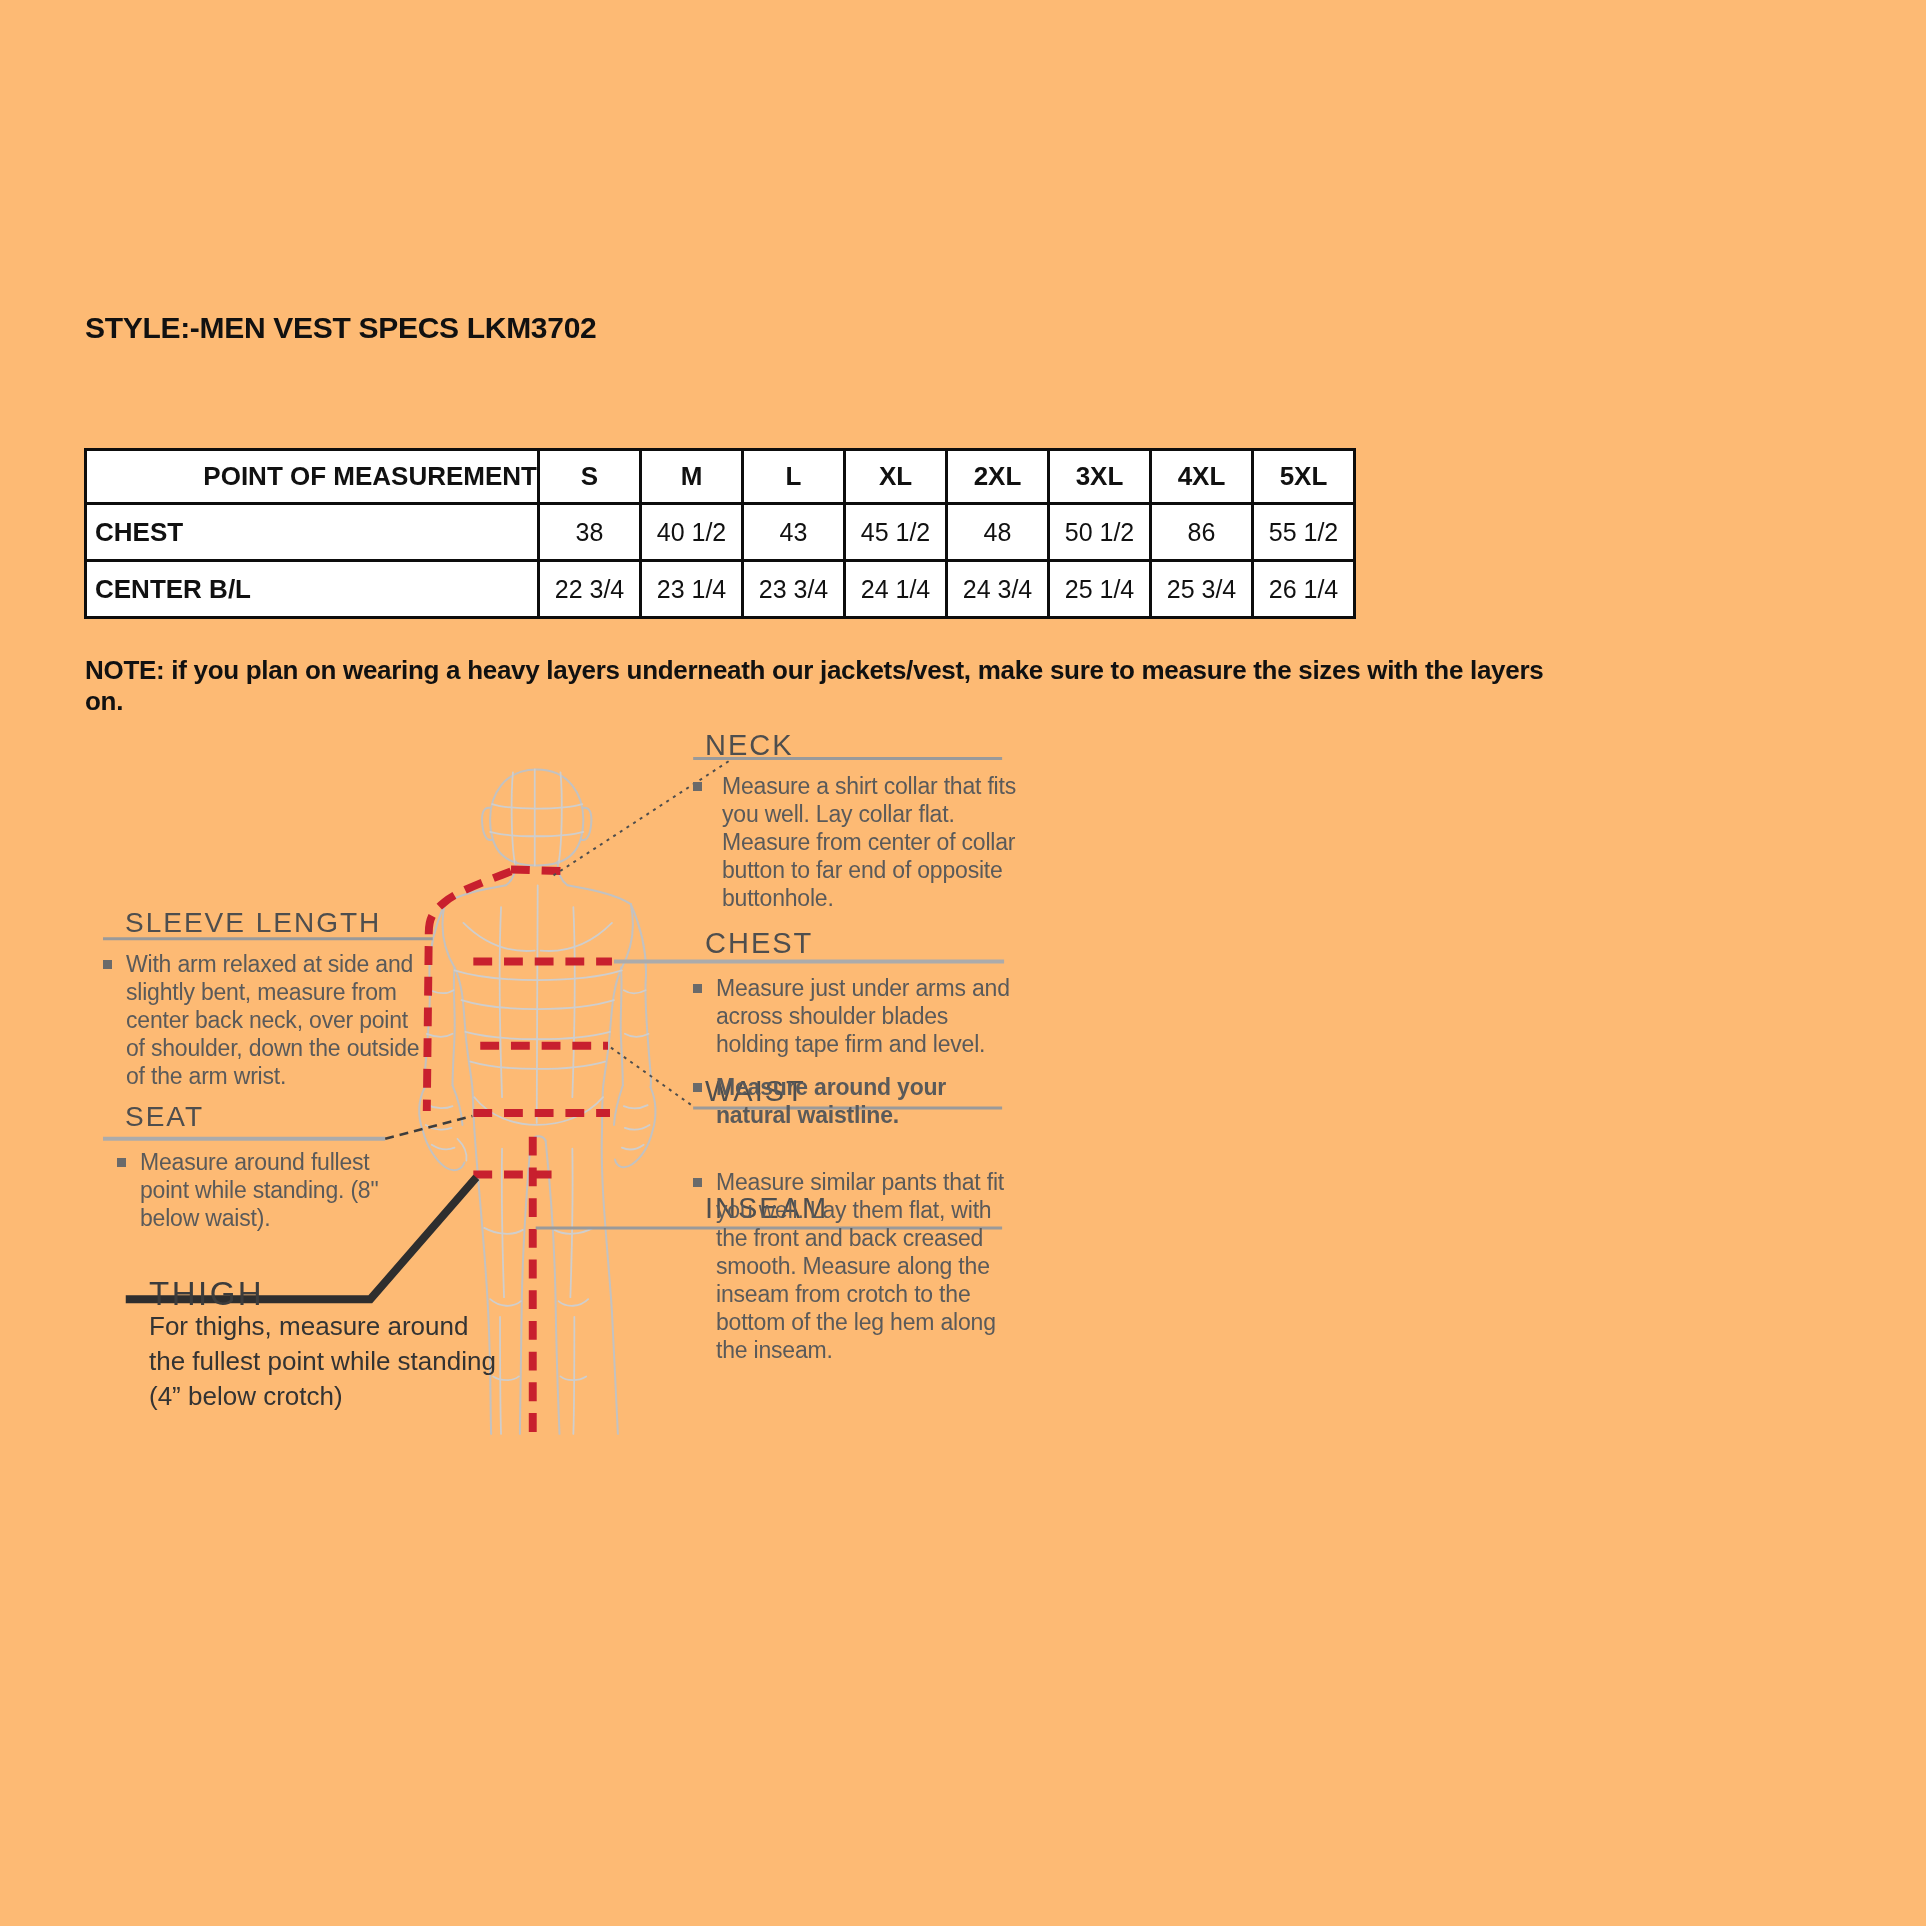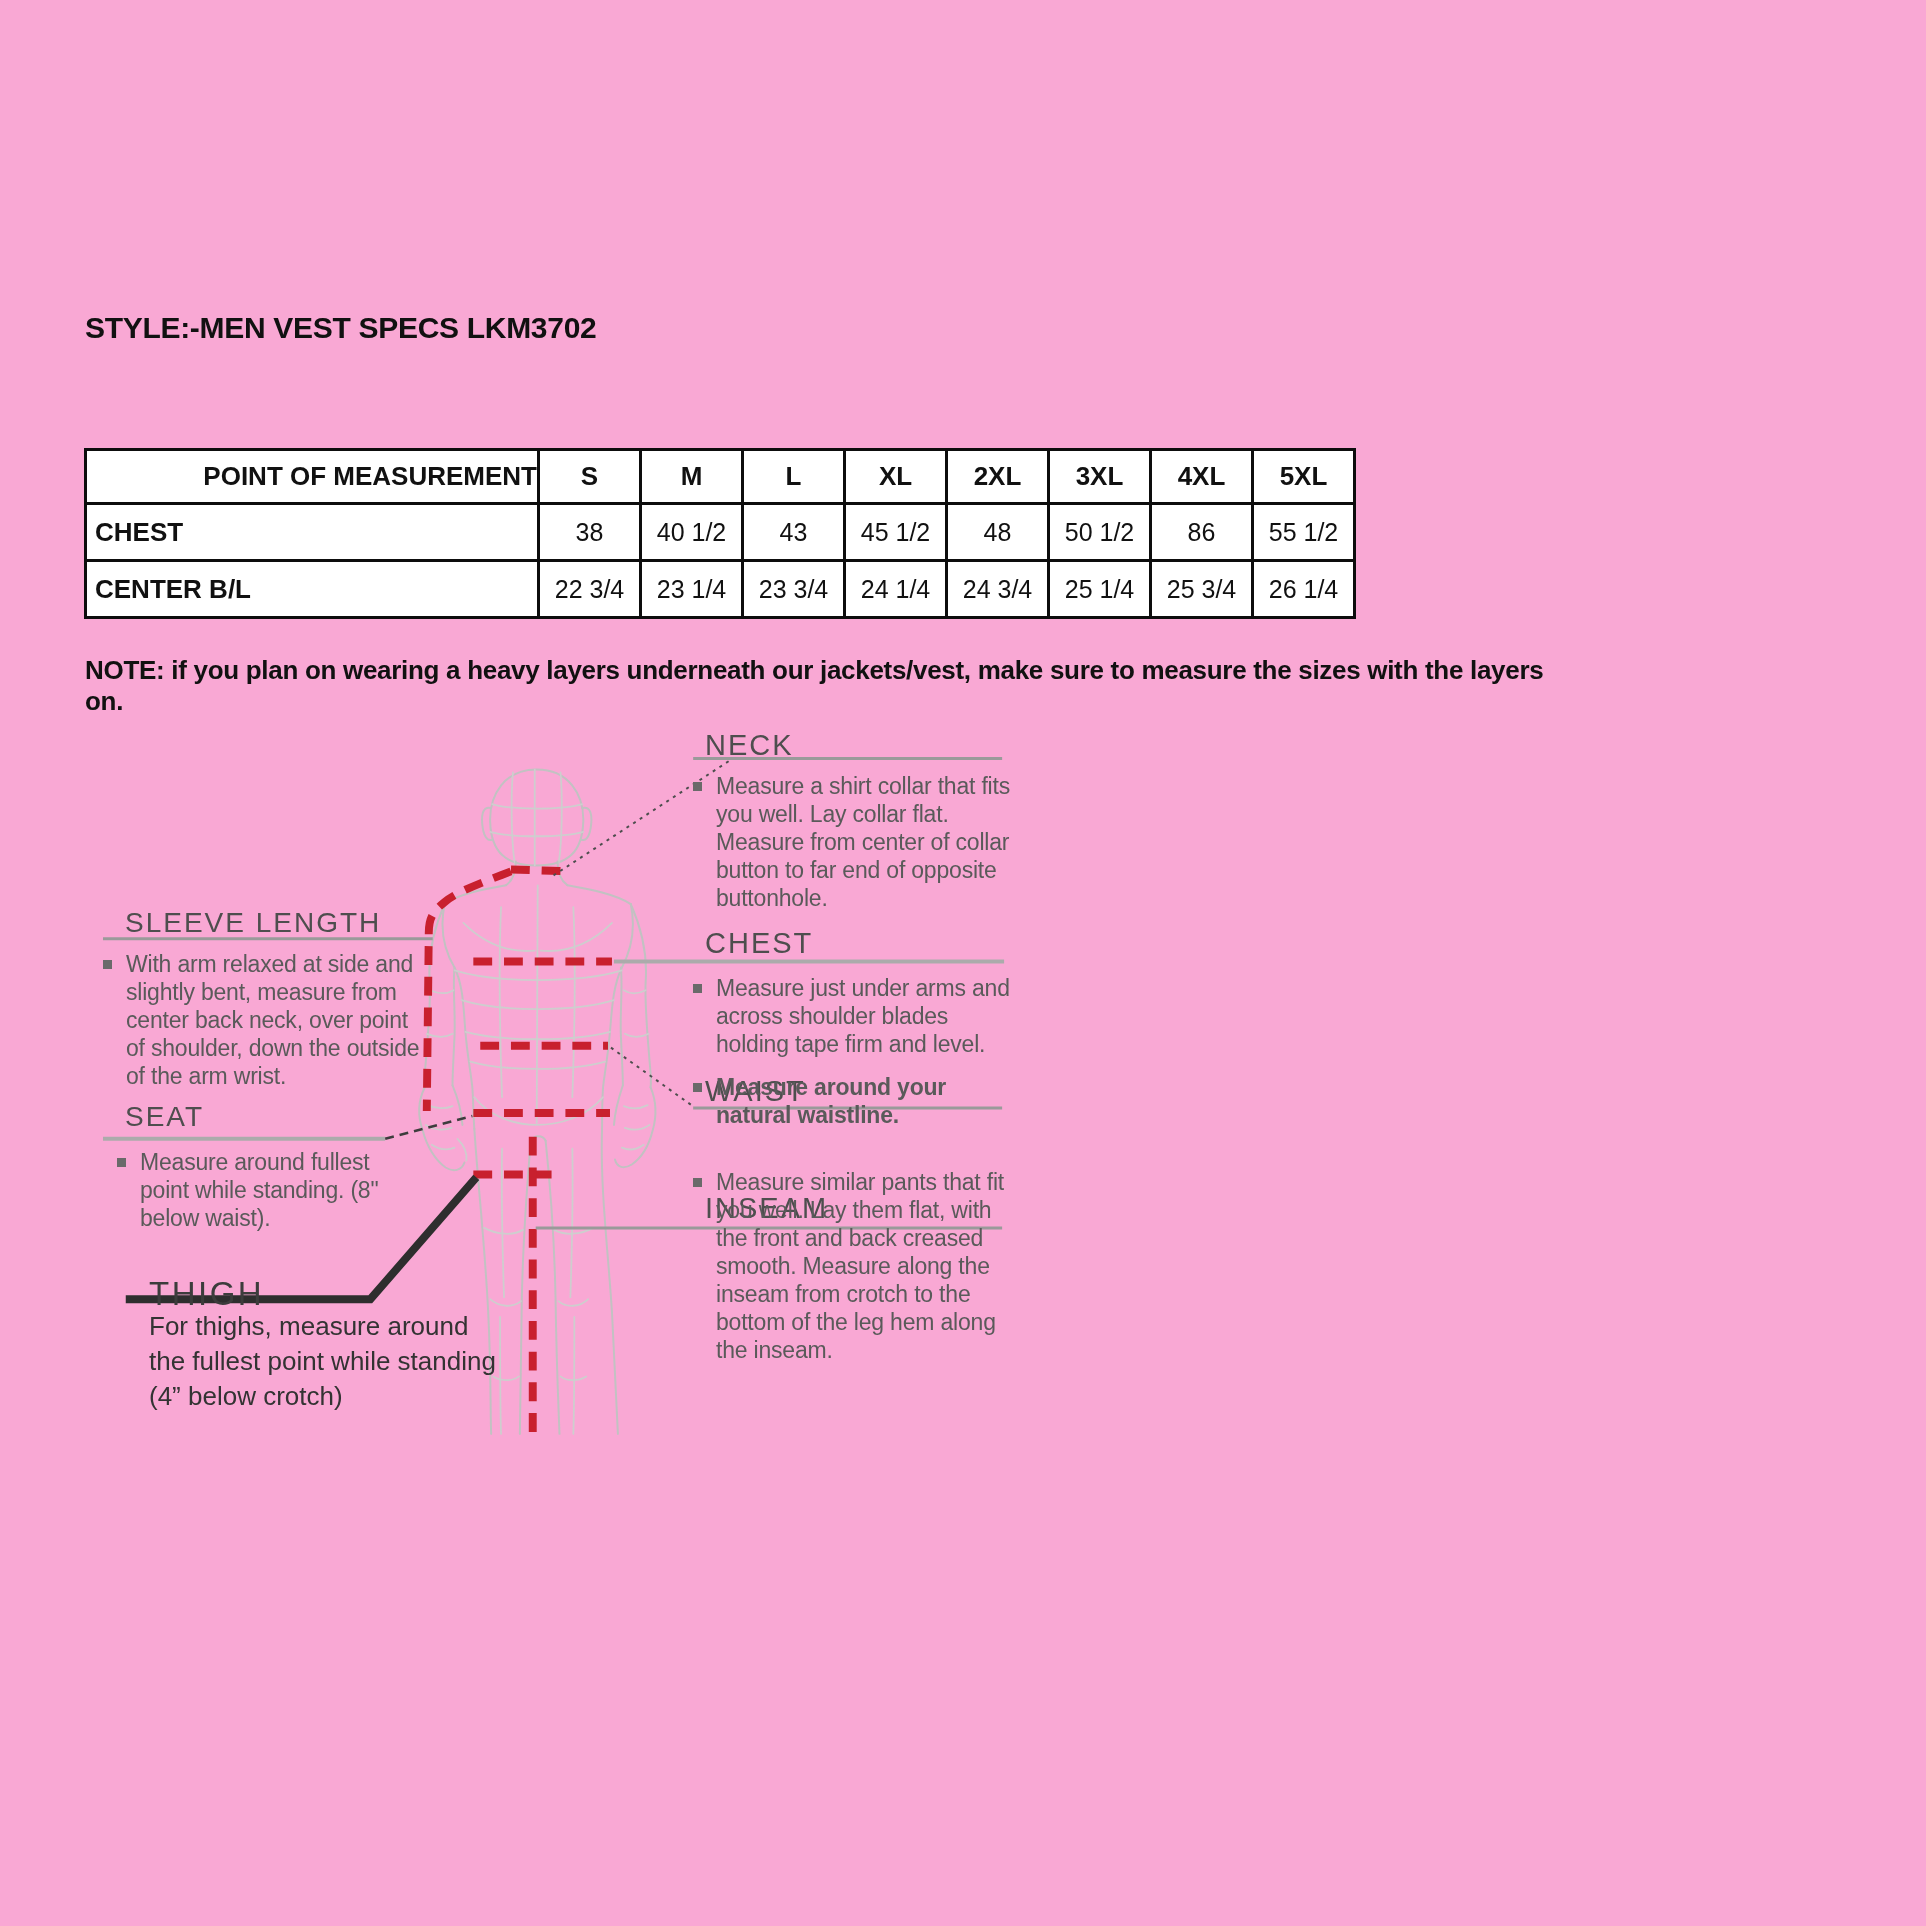--- a/index.html
+++ b/index.html
@@ -7,21 +7,21 @@
     --figure-line:#c2c2c2;
     --figure-grid:#cecece;
     --heading-gray:#4e4e4e;
     --body-gray:#5a5a5a;
     --underline-gray:#9a9a9a;
     --ink:#111111;
   }
   *{margin:0;padding:0;box-sizing:border-box;}
   html,body{width:1927px;height:1927px;background:#ffffff;overflow:hidden;
     font-family:"Liberation Sans", sans-serif;}
-  .page{position:relative;width:1927px;height:1927px;background:#f9a8d4;}
+  .page{position:relative;width:1927px;height:1927px;background:#fdba74;}
 
   .title{position:absolute;left:85px;top:311px;font-size:30px;font-weight:bold;
     color:var(--ink);letter-spacing:-0.3px;}
 
   table.size-table{position:absolute;left:84px;top:448px;width:1268px;
     border-collapse:collapse;table-layout:fixed;}
   table.size-table th, table.size-table td{
     border:3px solid #0d0d0d;color:var(--ink);background:#ffffff;
     overflow:hidden;white-space:nowrap;}
   table.size-table tr.hdr th{height:54px;font-size:26px;font-weight:bold;text-align:center;}
@@ -40,21 +40,21 @@
     color:var(--heading-gray);letter-spacing:2px;white-space:nowrap;}
   .co-heading.left-side{font-size:28px;}
   .co-heading.thigh-h{font-size:33px;color:#3c3c3c;letter-spacing:2.5px;margin-top:16px;}
   .co-text{position:absolute;display:flex;align-items:flex-start;}
   .co-text .bullet{flex:0 0 auto;width:9px;height:9px;background:#6a6a6a;
     margin-top:10px;margin-right:14px;}
   .co-text p{font-size:23px;line-height:28px;color:var(--body-gray);letter-spacing:-0.2px;}
   .co-text.thigh-t p{font-size:26px;line-height:35px;color:#333333;letter-spacing:0;}
 
   
-  .h-neck{left:705px;top:729px;}      .t-neck{left:693px;top:772px;width:327px;}
+  .h-neck{left:705px;top:729px;}      .t-neck{left:693px;top:772px;width:327px;gap:6px;}
   .h-chest{left:705px;top:927px;}     .t-chest{left:693px;top:974px;width:327px;}
   .h-waist{left:705px;top:1075px;}    .t-waist{left:693px;top:1073px;width:327px;font-weight:bold;}
   .h-inseam{left:705px;top:1192px;}   .t-inseam{left:693px;top:1168px;width:327px;}
   .h-sleeve{left:125px;top:907px;}    .t-sleeve{left:103px;top:950px;width:327px;}
   .h-seat{left:125px;top:1101px;}     .t-seat{left:117px;top:1148px;width:307px;}
   .h-thigh{left:149px;top:1259px;}    .t-thigh{left:149px;top:1309px;width:356px;}
 
   
   .fig{stroke:var(--figure-line);stroke-width:2;fill:none;stroke-linecap:round;}
   .fig-grid{stroke:var(--figure-grid);stroke-width:1.8;fill:none;stroke-linecap:round;}

